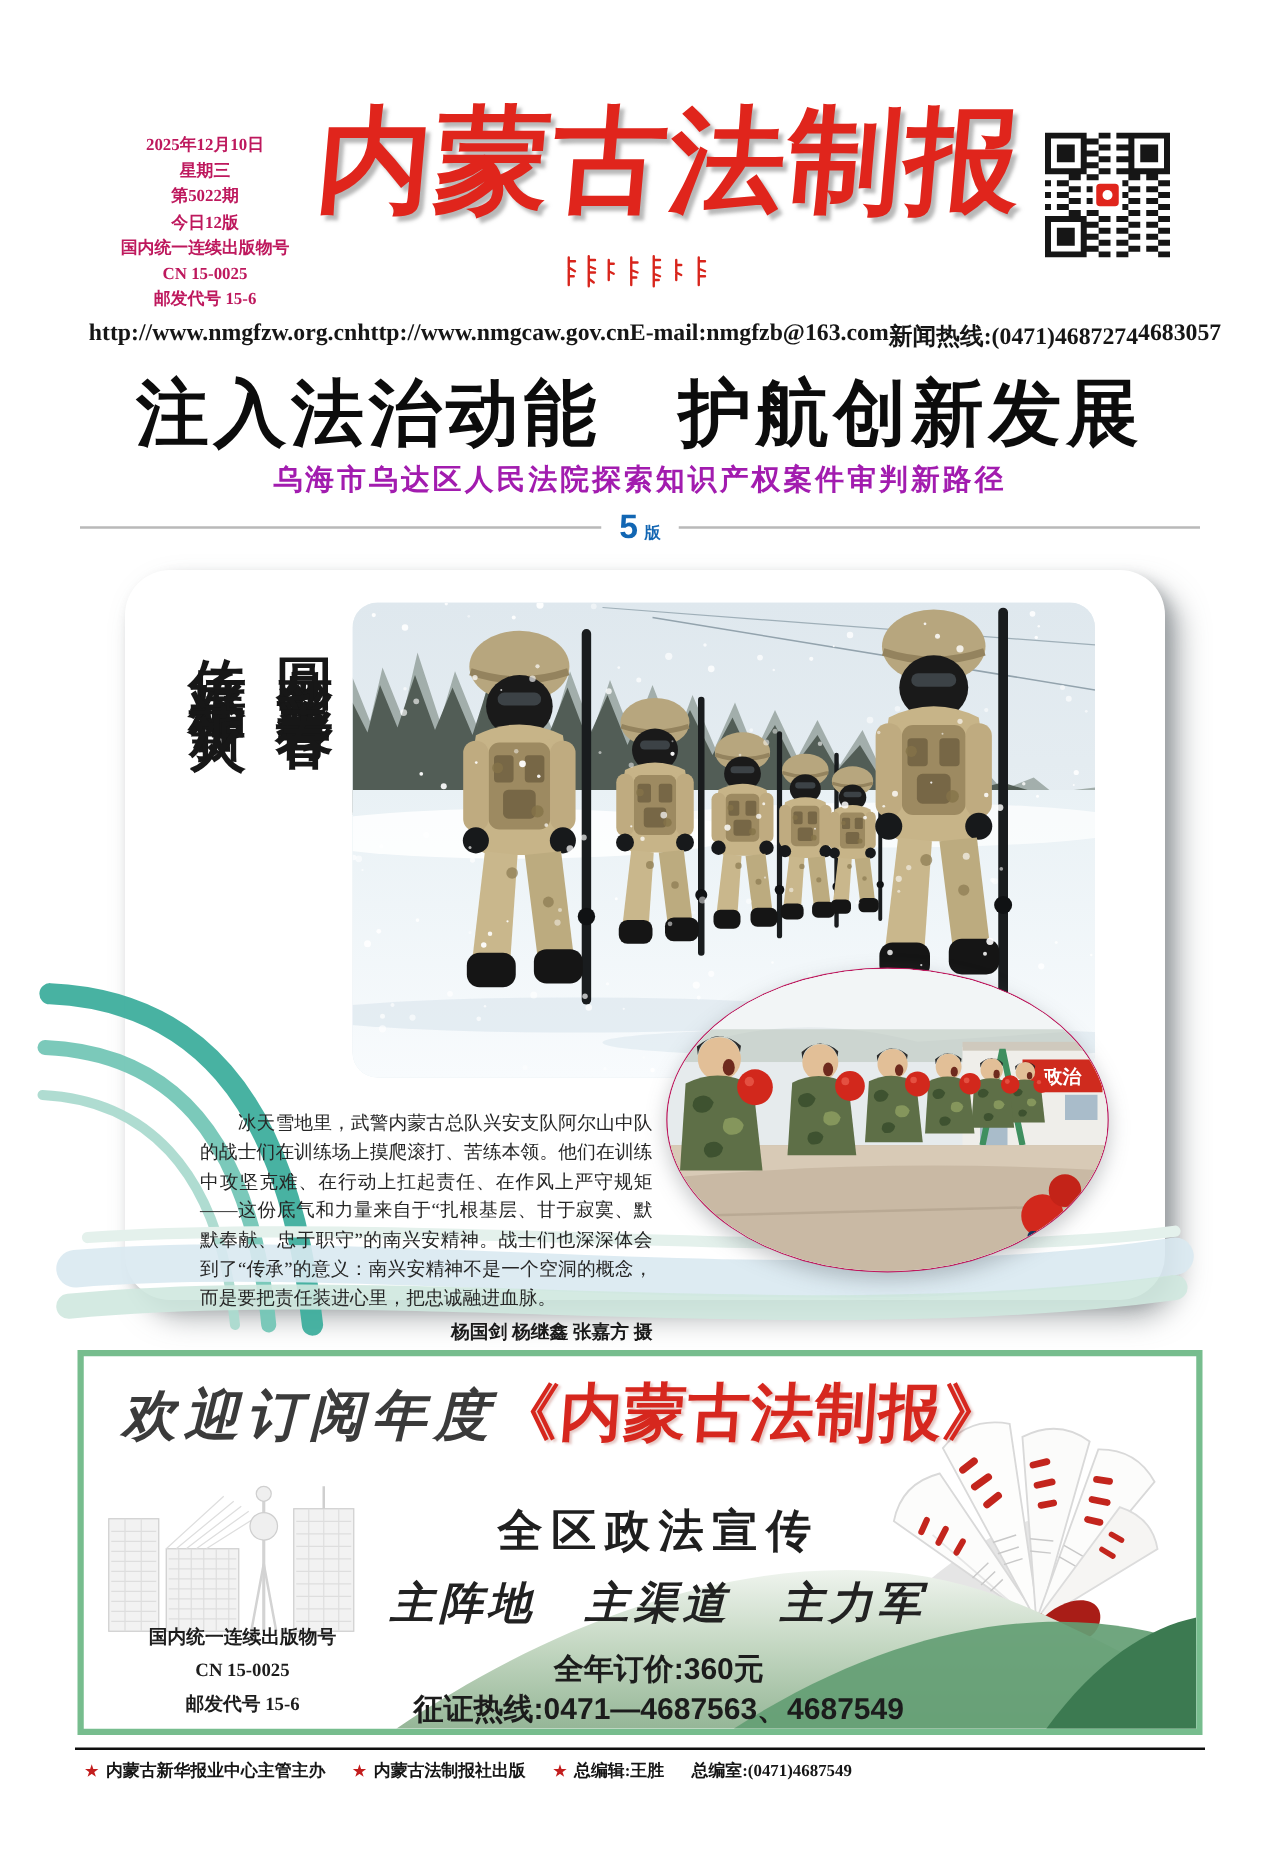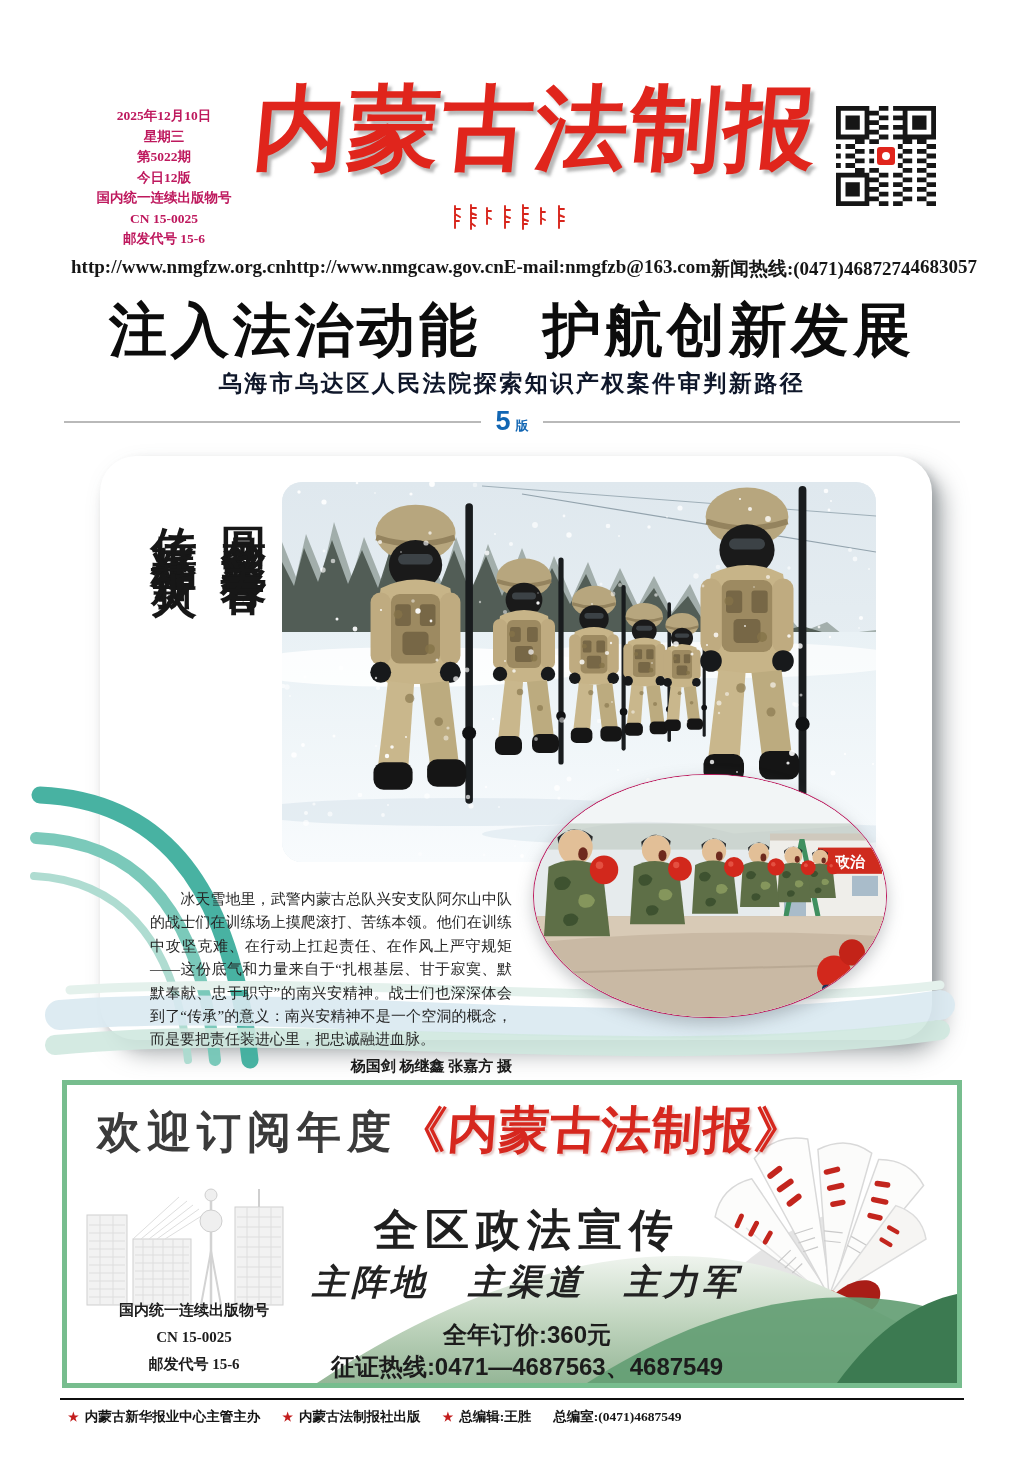--- a/index.html
+++ b/index.html
@@ -19,57 +19,57 @@
   .qr{position:absolute;left:836px;top:106px;width:100px;height:100px}
   .links-row{position:absolute;left:12px;top:256px;width:100%;display:flex;justify-content:center;
     font-family:"Liberation Serif","DejaVu Serif",serif;font-weight:700;font-size:19px;color:#161616}
 
   
   .headline{position:absolute;left:0;top:292px;width:100%;text-align:center;
     font-family:"Liberation Serif","DejaVu Serif",serif;font-weight:900;font-size:58px;
     letter-spacing:4px;color:#0c0c0c;white-space:nowrap}
   .subtitle{position:absolute;left:0;top:368px;width:100%;text-align:center;
     font-family:"Liberation Serif","DejaVu Serif",serif;font-weight:700;font-size:23px;
-    letter-spacing:2.5px;color:#0f172a}
+    letter-spacing:2.5px;color:#a21caf}
   .pageref{position:absolute;left:64px;top:406px;width:896px;display:flex;align-items:center}
   .pageref .rule{flex:1;height:0;border-top:2px solid #b9b9b9}
   .pageref .num{color:var(--page-ref-blue,#1266b3);font-weight:900;font-size:27px;padding:0 5px 0 14px}
   .pageref .unit{color:var(--page-ref-blue,#1266b3);font-weight:800;font-size:13px;padding-right:14px;margin-top:8px}
 
   
   .card{position:absolute;left:100px;top:456px;width:832px;height:584px;background:#fff;border-radius:36px;
     box-shadow:12px 14px 22px rgba(96,104,108,.5),5px 6px 10px rgba(96,104,108,.3);z-index:1}
   .deco{position:absolute;left:20px;top:760px;width:950px;height:330px;z-index:2;pointer-events:none}
   .vtitle{position:absolute;left:134px;top:490px;height:340px;writing-mode:vertical-rl;
     font-family:"Liberation Serif","DejaVu Serif",serif;font-weight:900;font-size:46px;color:#171717;
     letter-spacing:9px;line-height:1.3;z-index:3}
   .vtitle div{margin-left:10px}
   .photo-main{position:absolute;left:282px;top:482px;width:594px;height:380px;border-radius:20px;
     overflow:hidden;z-index:3;background:#e8eff3}
   .photo-main svg{display:block;width:100%;height:100%}
   .inset{position:absolute;left:533px;top:774px;width:352px;height:242px;border-radius:50%;
     border:1px solid #be185d;overflow:hidden;box-shadow:0 6px 16px rgba(90,95,100,.35);z-index:4;background:#e6ebed}
   .inset svg{display:block;width:100%;height:100%}
-  .caption{position:absolute;left:150px;top:888px;width:362px;z-index:5;
+  .caption{position:absolute;left:160px;top:888px;width:362px;z-index:5;
     font-family:"Liberation Serif","DejaVu Serif",serif;font-size:15px;line-height:1.56;color:#262626;text-align:justify}
   .caption .credit{text-align:right;font-weight:800;margin-top:3px;color:#1a1a1a}
 
   
   .ad{position:absolute;left:62px;top:1080px;width:890px;height:298px;border:5px solid var(--ad-border-green,#77bd8e);
     background:#fff;overflow:hidden;z-index:1}
   .ad-line1{position:absolute;left:30px;top:12px;display:flex;align-items:baseline;z-index:3;white-space:nowrap}
-  .ad-line1 .cal{font-family:"Liberation Serif","DejaVu Serif",serif;font-weight:900;
+  .ad-line1 .cal{font-family:"Liberation Serif","DejaVu Serif",serif;font-weight:900;font-style:italic;
     font-size:44px;color:#3b3b3b;letter-spacing:6px}
   .ad-line1 .year{font-weight:900;font-size:52px;color:#d6271e;padding:0 4px;letter-spacing:1px}
   .ad-line1 .paper{font-family:"Liberation Serif","DejaVu Serif",serif;font-weight:900;font-size:50px;
     color:#d6271e;transform:skewX(-4deg);letter-spacing:1px;text-shadow:2px 2px 2px rgba(150,30,20,.25)}
   .skyline{position:absolute;left:16px;top:94px;z-index:3}
   .ad-pub{position:absolute;left:8px;top:212px;width:238px;text-align:center;z-index:3;
     font-family:"Liberation Serif","DejaVu Serif",serif;font-weight:700;font-size:15px;line-height:27px;color:#1d1d1d}
-  .ad-slogan1{position:absolute;left:245px;top:116px;width:430px;text-align:center;font-size:44px;font-weight:800;
+  .ad-slogan1{position:absolute;left:245px;top:116px;width:430px;text-align:center;font-size:36px;font-weight:800;
     letter-spacing:7px;color:#1f1f1f;z-index:3}
   .ad-slogan2{position:absolute;left:245px;top:174px;width:430px;
     font-family:"Liberation Serif","DejaVu Serif",serif;font-style:italic;font-weight:900;font-size:35px;
     letter-spacing:4px;color:#222;z-index:3}
   .ad-price{position:absolute;left:245px;top:234px;width:430px;text-align:center;font-size:24px;font-weight:700;color:#1c1c1c;z-index:3}
   .ad-hotline{position:absolute;left:180px;top:266px;width:560px;text-align:center;font-size:24px;font-weight:700;color:#1c1c1c;z-index:3}
   .bouquet{position:absolute;right:0;top:0;z-index:1}
   .hills{position:absolute;left:0;bottom:0;width:100%;height:185px;z-index:2}
 
   

